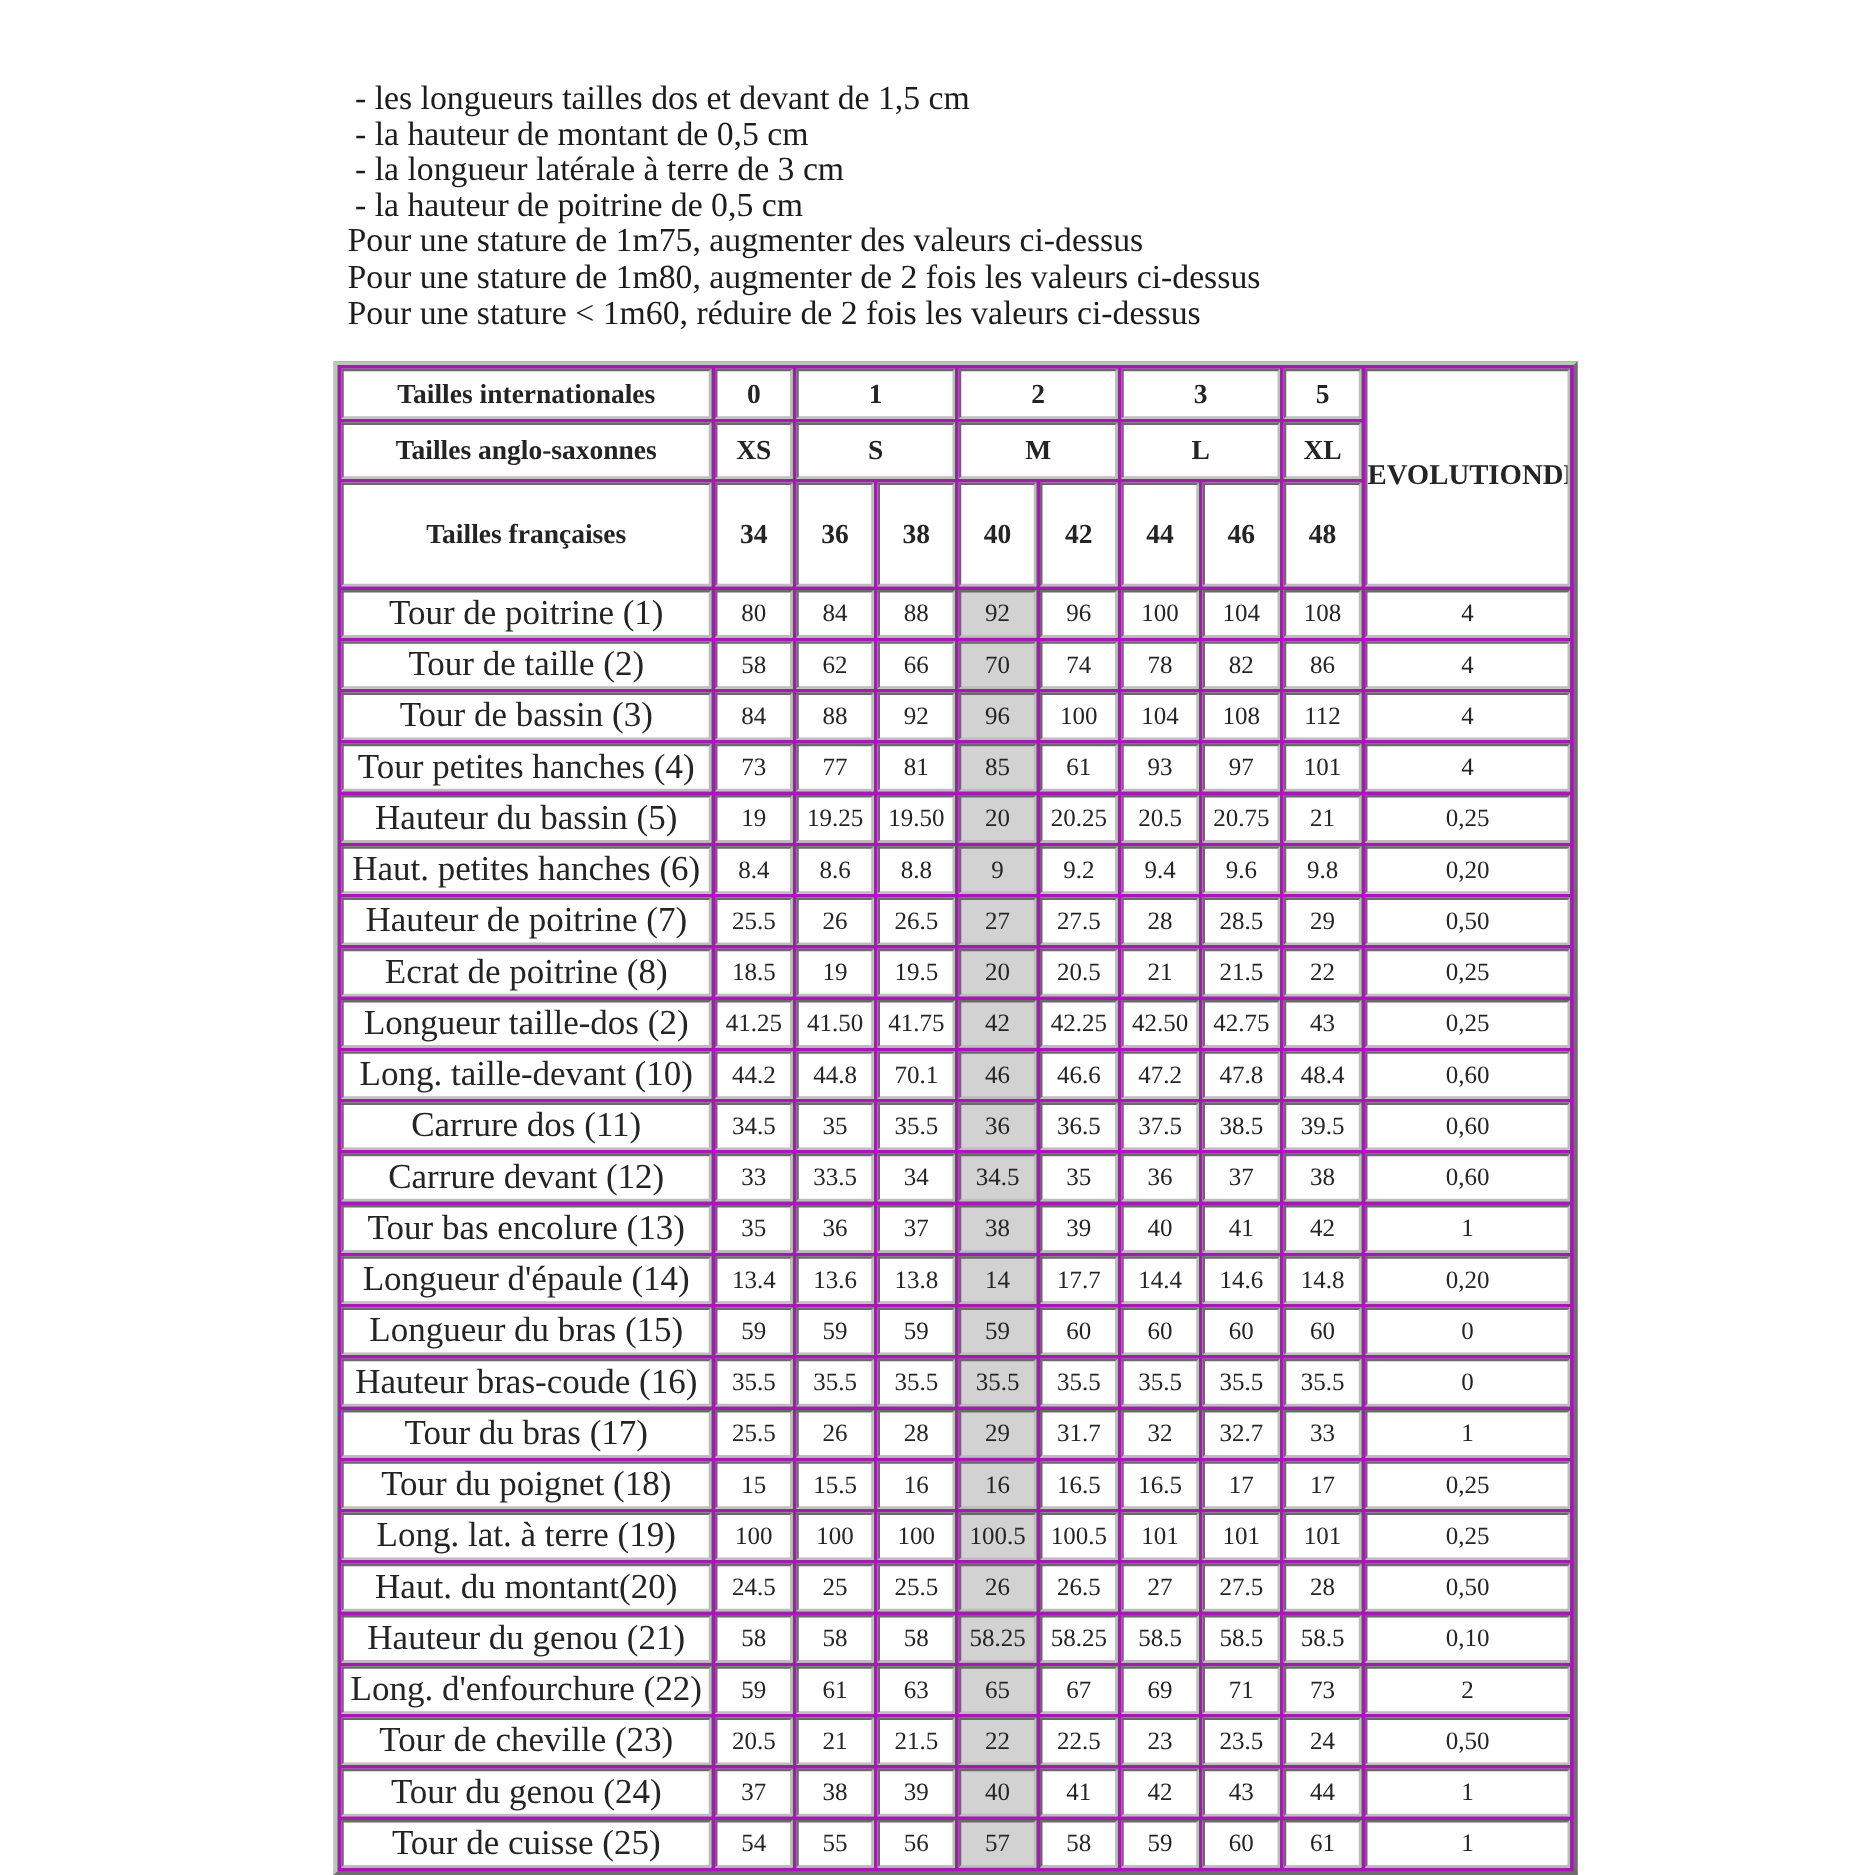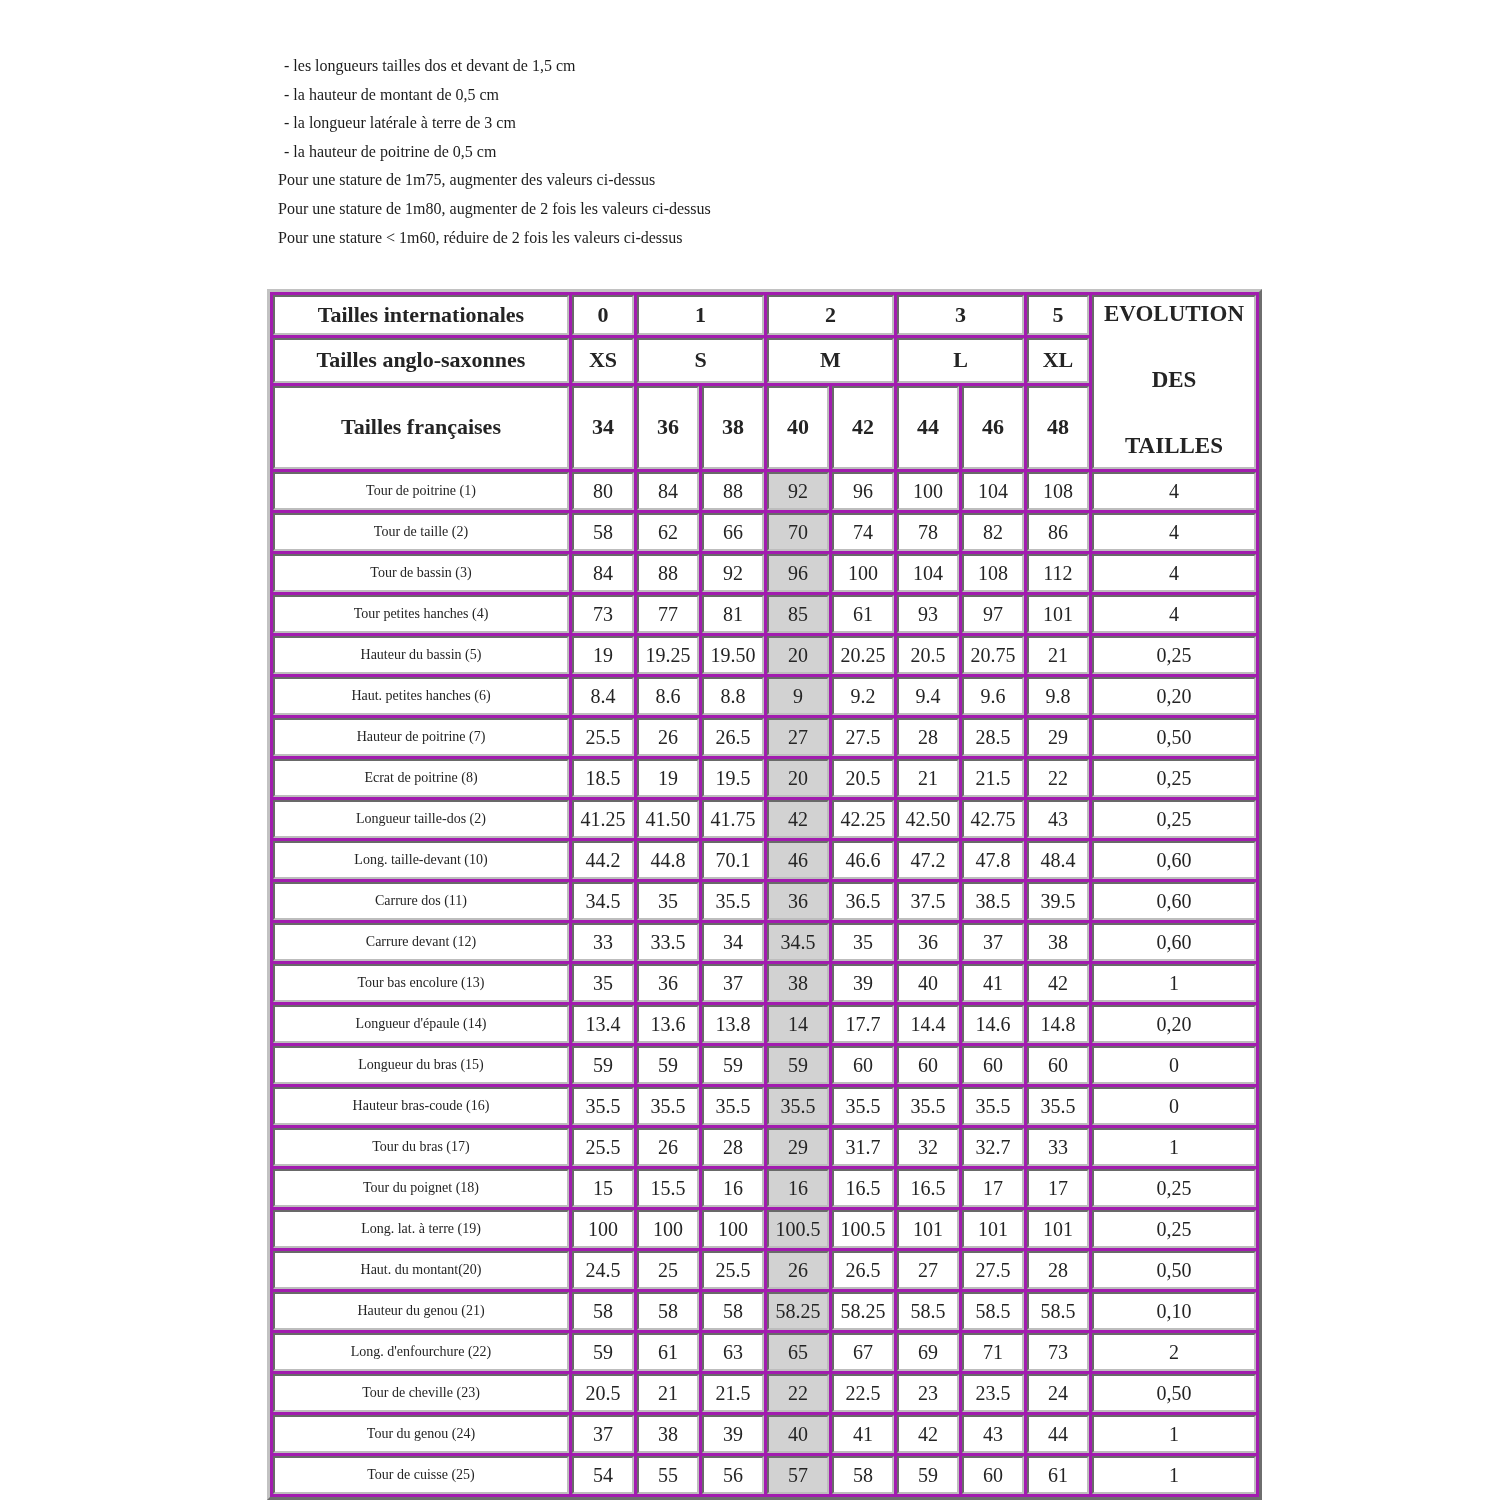--- a/index.html
+++ b/index.html
@@ -1,50 +1,50 @@
 <!DOCTYPE html>
 <html><head>
 <meta charset="utf-8">
 <style>
   html,body { margin:0; padding:0; background:#ffffff; }
   .page {
     position:relative; width:1500px; height:1500px; background:#ffffff;
     font-family:"Liberation Serif", serif; overflow:hidden;
   }
   .notes {
-    position:absolute; left:278px; top:52px;
-    font-size:16px; line-height:28.6px; color:#1c1c1c; white-space:pre;
+    position:absolute; left:278px; top:64px;
+    font-size:27px; line-height:28.6px; color:#1c1c1c; white-space:pre;
   }
   .notes .bullet { padding-left:6px; }
   table.sizes {
     position:absolute; left:267px; top:289px; width:995px;
     border-collapse:separate; border-spacing:3px;
     border:3px outset #c2c2c2; background:#a21caf; table-layout:fixed;
   }
   table.sizes td {
     box-sizing:border-box; border:2px inset #bdbdbd;
     background:#ffffff; color:#242424; text-align:center;
     overflow:hidden; white-space:nowrap; padding:0;
   }
   td.hd { background:#cbc55e; color:#3b3b10; font-weight:bold; }
   td.hd-label { text-align:left; padding-left:7px; font-size:22px; }
   td.hd-num { font-size:22px; color:#26260c; }
   td.r1 { height:39px; }
   td.r2 { height:43px;margin-left:44px; }
   td.r3 { height:81px;margin-left:32px; }
-  td.row-label { text-align:left; padding-left:7px; font-size:14px; color:#1e1e1e; height:38px; }
+  td.row-label { text-align:left; padding-left:7px; font-size:28px; color:#1e1e1e; height:38px; }
   td.val { font-size:20px; height:38px; }
   td.val.hl { background:#d2d2d2; }
   td.evo-val { font-size:20px; height:38px; }
   td.evo-head {
     background:#cbc55e; color:#3b3b10; font-weight:bold; font-size:23px;
     vertical-align:top; padding:0;
   }
   .evo-stack {
-    display:flex; flex-direction:column; justify-content:space-between;
+    display:flex; justify-content:space-between;
     align-items:center; height:158px; padding:4px 0 8px 0;
   }
 </style>
 </head>
 <body>
 
 <div class="page">
   <div class="notes" id="notes"><div class="bullet">- les longueurs tailles dos et devant de 1,5 cm</div><div class="bullet">- la hauteur de montant de 0,5 cm</div><div class="bullet">- la longueur latérale à terre de 3 cm</div><div class="bullet">- la hauteur de poitrine de 0,5 cm</div><div class="">Pour une stature de 1m75, augmenter des valeurs ci-dessus</div><div class="">Pour une stature de 1m80, augmenter de 2 fois les valeurs ci-dessus</div><div class="">Pour une stature &lt; 1m60, réduire de 2 fois les valeurs ci-dessus</div></div>
   <table class="sizes">
     <colgroup id="cols">

